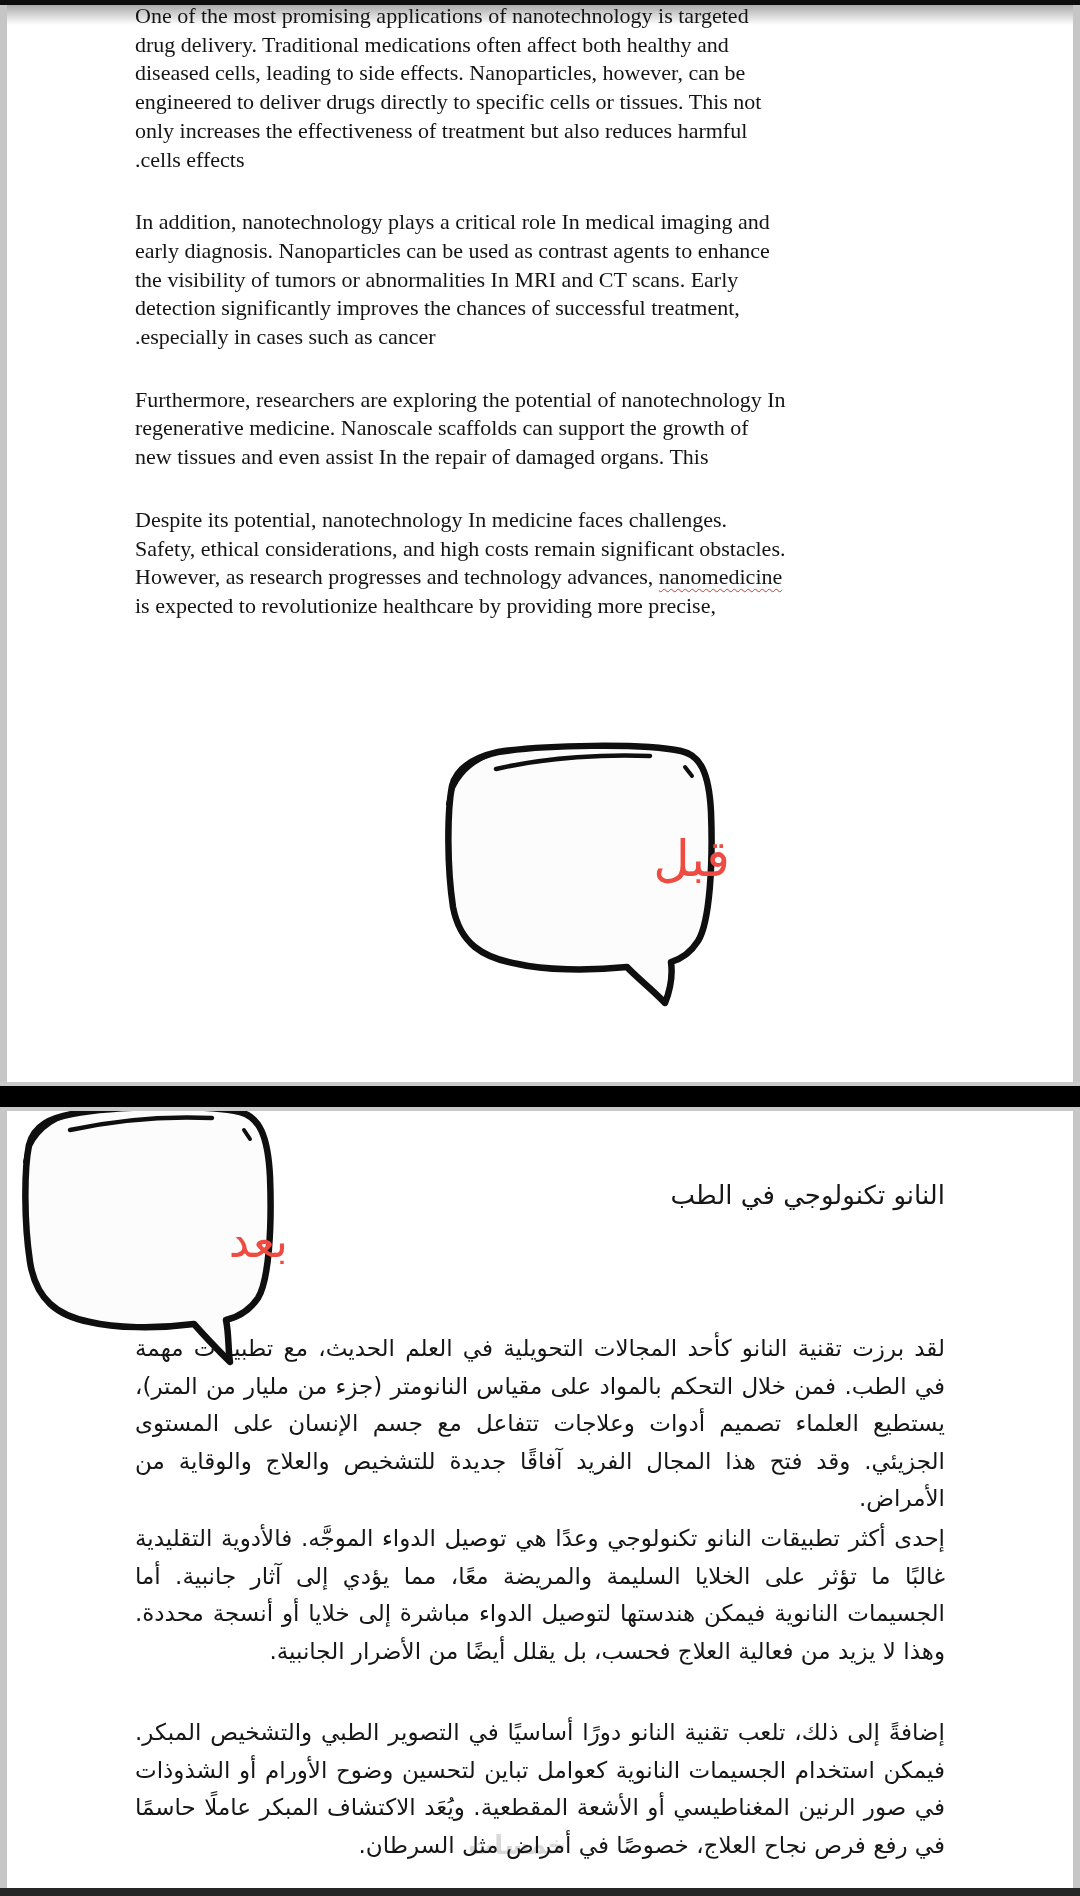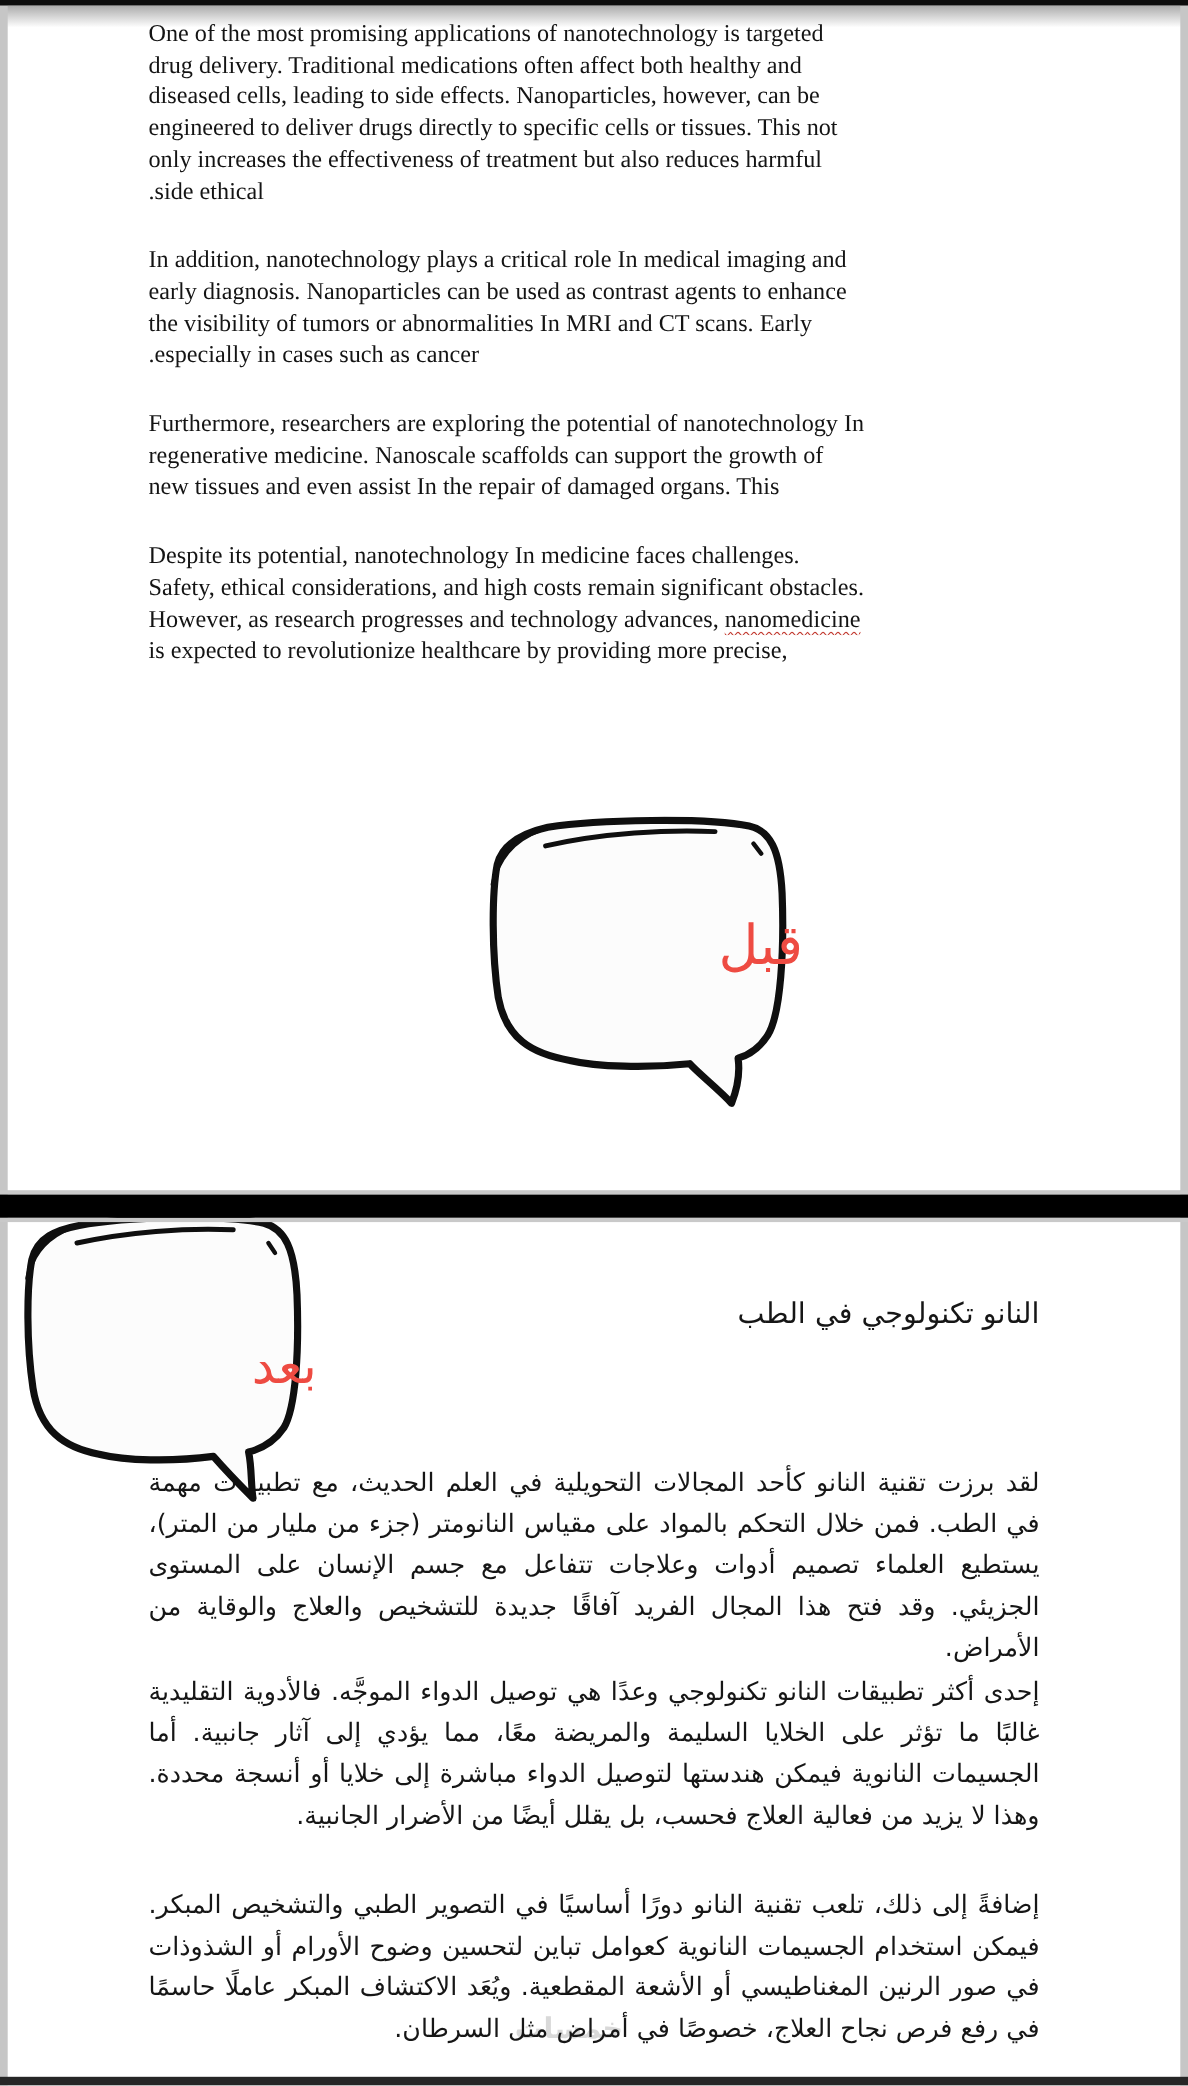--- a/index.html
+++ b/index.html
@@ -12,21 +12,21 @@
   .edge-strip.right { right:0; }
   .top-bar    { position:absolute; left:0; top:0; width:1080px; height:5px; background:#0d0d0d; z-index:6; }
   .top-shade  { position:absolute; left:0; top:5px; width:1080px; height:20px;
                 background:linear-gradient(#ababab,#ffffff); z-index:0; }
   .gray-line-a{ position:absolute; left:0; top:1082px; width:1080px; height:4px; background:#c9c9c9; z-index:5; }
   .divider    { position:absolute; left:0; top:1086px; width:1080px; height:21px; background:#000; z-index:6; }
   .gray-line-b{ position:absolute; left:0; top:1107px; width:1080px; height:4px; background:#c9c9c9; z-index:5; }
   .bottom-bar { position:absolute; left:0; top:1888px; width:1080px; height:8px; background:#262626; z-index:6; }
 
   
-  .en-wrap { position:absolute; left:135px; top:16px; width:650px; z-index:2; }
+  .en-wrap { position:absolute; left:135px; top:2px; width:650px; z-index:2; }
   .en-para { margin-bottom:34px; }
   .en-line { font-size:22px; line-height:28.7px; color:#141414; white-space:pre; text-align:left; }
   .squiggle { text-decoration:underline; text-decoration-style:wavy;
               text-decoration-color:#c23a30; text-decoration-thickness:1px;
               text-underline-offset:4px; }
 
   
   .bubble { position:absolute; z-index:3; }
   .bubble svg { display:block; }
   .bubble-label { position:absolute; left:0; width:100%; text-align:right;
@@ -64,26 +64,27 @@
 <div class="gray-line-b"></div>
 <div class="bottom-bar"></div>
 
 <div class="en-wrap" id="english-paragraphs">
     <div class="en-para">
       <div class="en-line">One of the most promising applications of nanotechnology is targeted</div>
       <div class="en-line">drug delivery. Traditional medications often affect both healthy and</div>
       <div class="en-line">diseased cells, leading to side effects. Nanoparticles, however, can be</div>
       <div class="en-line">engineered to deliver drugs directly to specific cells or tissues. This not</div>
       <div class="en-line">only increases the effectiveness of treatment but also reduces harmful</div>
-      <div class="en-line">.side ethical</div>
+      <div class="en-line">.cells effects</div>
     </div>
     <div class="en-para">
       <div class="en-line">In addition, nanotechnology plays a critical role In medical imaging and</div>
       <div class="en-line">early diagnosis. Nanoparticles can be used as contrast agents to enhance</div>
       <div class="en-line">the visibility of tumors or abnormalities In MRI and CT scans. Early</div>
+      <div class="en-line">detection significantly improves the chances of successful treatment,</div>
       <div class="en-line">.especially in cases such as cancer</div>
     </div>
     <div class="en-para">
       <div class="en-line">Furthermore, researchers are exploring the potential of nanotechnology In</div>
       <div class="en-line">regenerative medicine. Nanoscale scaffolds can support the growth of</div>
       <div class="en-line">new tissues and even assist In the repair of damaged organs. This</div>
     </div>
     <div class="en-para">
       <div class="en-line">Despite its potential, nanotechnology In medicine faces challenges.</div>
       <div class="en-line">Safety, ethical considerations, and high costs remain significant obstacles.</div>

